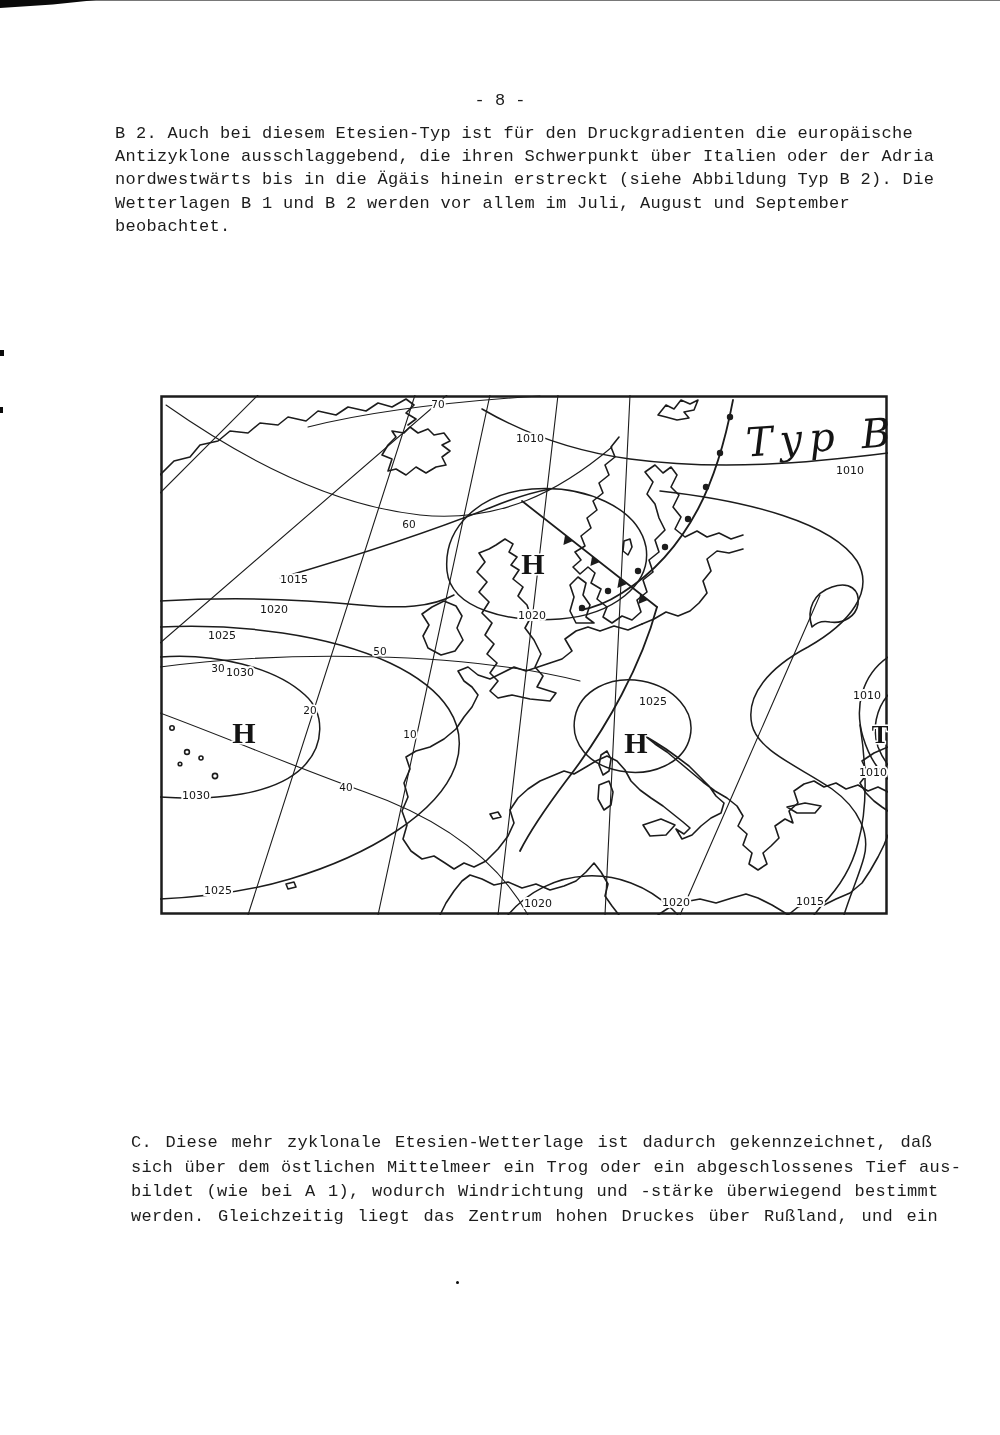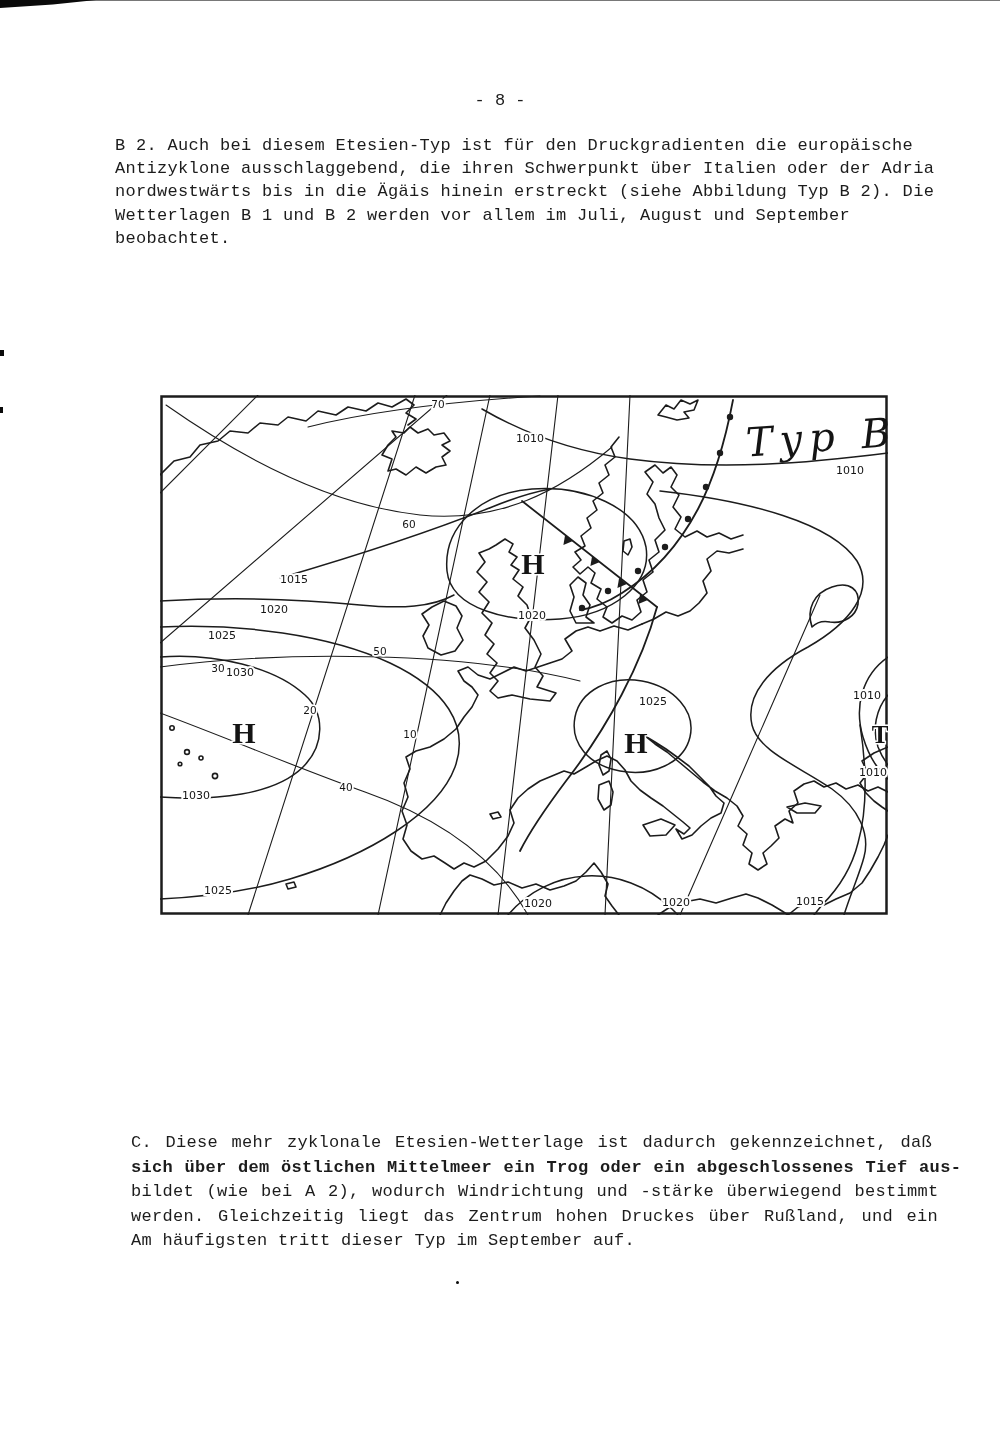--- a/index.html
+++ b/index.html
@@ -9,25 +9,25 @@
   #art-topline{left:0;top:0;width:1000px;height:1px;opacity:.55;}
   #art-topleft{left:0;top:0;width:96px;height:8px;
      clip-path:polygon(0 0,100% 0,55% 55%,0 100%);}
   #art-edge1{left:0;top:350px;width:4px;height:6px;}
   #art-edge2{left:0;top:407px;width:3px;height:6px;}
   #art-dot1{left:456px;top:1281px;width:3px;height:3px;border-radius:50%;}
   .page-number{position:absolute;top:91px;left:0;width:100%;text-align:center;
       font-size:17px;}
   .para{position:absolute;font-size:17px;letter-spacing:0.3px;}
   .para .line{white-space:pre;}
-  .para-b{left:115px;top:134px;line-height:23.2px;}
+  .para-b{left:115px;top:122px;line-height:23.2px;}
   .para-c{left:131px;top:1131px;line-height:24.6px;}
   .para-b .line:nth-child(5){word-spacing:7px;}
   .para-c .line:nth-child(1){word-spacing:3px;}
-  .para-c .line:nth-child(2){word-spacing:1px;font-weight:bold;}
+  .para-c .line:nth-child(2){word-spacing:1px;}
   .para-c .line:nth-child(3){word-spacing:2px;}
   .para-c .line:nth-child(4){word-spacing:3px;}
   .figure{position:absolute;left:160px;top:395px;width:728px;height:494px;}
   .ln{fill:none;stroke:#1c1c1c;stroke-linecap:round;stroke-linejoin:round;}
   .grat{stroke-width:1.1;}
   .coast{stroke-width:1.6;}
   .iso{stroke-width:1.5;}
   .front{stroke-width:1.8;}
   .frontmark{fill:#1c1c1c;stroke:none;}
   text{fill:#141414;}
@@ -177,18 +177,17 @@
         <text class="center-label t-label" x="720" y="348">T</text>
       </g>
 
       <text class="hand" x="586" y="57" transform="rotate(-4 650 45)">Typ B 2</text>
     </svg>
   </div>
 
   <div class="para para-c">
     <div class="line">C. Diese mehr zyklonale Etesien-Wetterlage ist dadurch gekennzeichnet, daß</div>
     <div class="line">sich über dem östlichen Mittelmeer ein Trog oder ein abgeschlossenes Tief aus-</div>
-    <div class="line">bildet (wie bei A 2), wodurch Windrichtung und -stärke überwiegend bestimmt</div>
+    <div class="line">bildet (wie bei A 1), wodurch Windrichtung und -stärke überwiegend bestimmt</div>
     <div class="line">werden. Gleichzeitig liegt das Zentrum hohen Druckes über Rußland, und ein</div>
-    <div class="line">Am häufigsten tritt dieser Typ im September auf.</div>
   </div>
 
 </div>
 
 </body></html>

